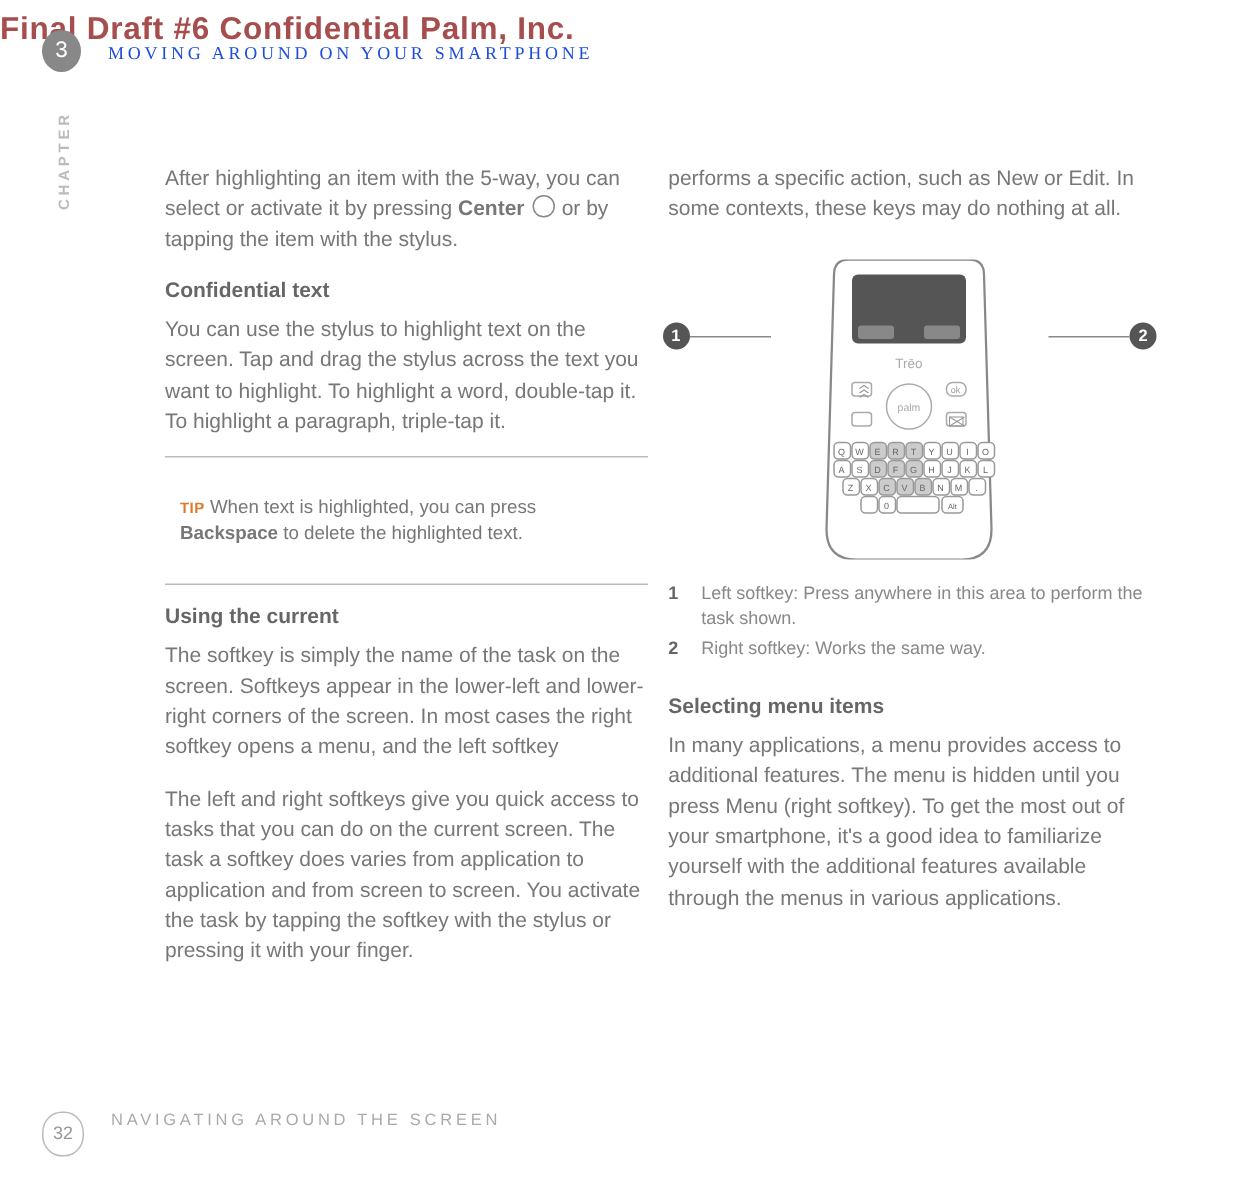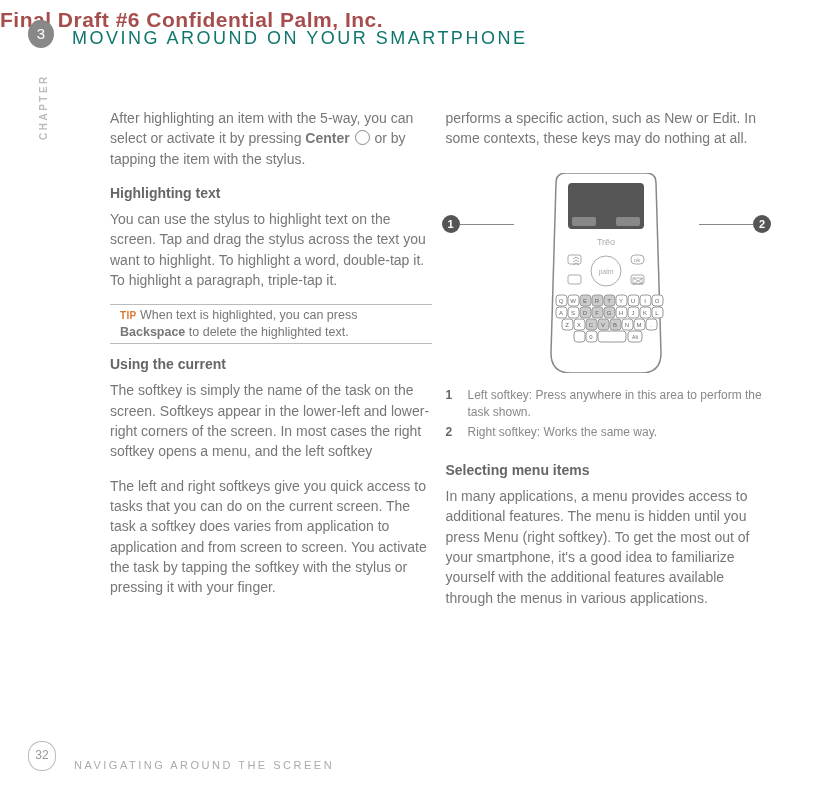--- a/index.html
+++ b/index.html
@@ -34,23 +34,24 @@
     color: #fff;
     font-size: 15px;
     text-align: center;
     line-height: 28px;
     border-radius: 13px 13px 13px 13px / 14px 14px 14px 14px;
   }
   .header-title {
     position: absolute;
     top: 28px;
     left: 72px;
-    font-size: 18px;
+    font-size: 12px;
     letter-spacing: 2.5px;
-    color: #0f766e;
+    color: #1d4ed8;
+    font-family: Liberation Serif, serif;
   }
   .chapter-label {
     position: absolute;
     top: 140px;
     left: 38px;
     font-size: 10px;
     letter-spacing: 2.5px;
     color: #bbb;
     transform: rotate(-90deg);
     transform-origin: left top;
@@ -83,21 +84,21 @@
     width: 13px;
     height: 13px;
     border: 1.5px solid #888;
     border-radius: 50%;
     vertical-align: -2px;
     margin: 0 1px;
   }
   .tip-box {
     border-top: 1px solid #bbb;
     border-bottom: 1px solid #bbb;
-    padding: 2px 10px;
+    padding: 25px 10px;
     margin: 10px 0 8px 0;
     font-size: 12.5px;
     line-height: 1.35;
     color: #777;
   }
   .tip-label {
     color: #d97a2e;
     font-weight: 700;
     font-size: 10px;
     letter-spacing: 0.3px;
@@ -133,21 +134,21 @@
   .fig-list { font-size: 12px; color: #888; margin: 0 0 18px 0; }
   .fig-list .row { display: flex; gap: 10px; margin-bottom: 3px; }
   .fig-list .num { font-weight: 700; color: #666; width: 12px; flex: none; }
   .footer {
     position: absolute;
     bottom: 26px;
     left: 28px;
     right: 58px;
     border-top: 0;
     display: flex;
-    align-items: flex-end;
+    align-items: flex-start;
   }
   .page-badge {
     width: 26px;
     height: 28px;
     background: #fff;
     border: 1px solid #bbb;
     color: #999;
     font-size: 12px;
     text-align: center;
     line-height: 26px;
@@ -169,21 +170,21 @@
 <div class="header-title">MOVING AROUND ON YOUR SMARTPHONE</div>
 <div class="chapter-label">CHAPTER</div>
 
 <div class="content">
   <div class="col">
     <p>
       <span>After highlighting an item with the 5-way, you can select or activate it by pressing </span><strong>Center</strong>
       <span class="center-glyph"></span><span> or by tapping the item with the stylus.</span>
     </p>
 
-    <h3>Highlighting text</h3>
+    <h3>Confidential text</h3>
     <p>You can use the stylus to highlight text on the screen. Tap and drag the stylus across the text you want to highlight. To highlight a word, double-tap it. To highlight a paragraph, triple-tap it.</p>
 
     <div class="tip-box">
       <span class="tip-label">TIP</span><span> When text is highlighted, you can press </span><strong>Backspace</strong><span> to delete the highlighted text.</span>
     </div>
 
     <h3>Using the current</h3>
     <p>The softkey is simply the name of the task on the screen. Softkeys appear in the lower-left and lower-right corners of the screen. In most cases the right softkey opens a menu, and the left softkey</p>
     <p>The left and right softkeys give you quick access to tasks that you can do on the current screen. The task a softkey does varies from application to application and from screen to screen. You activate the task by tapping the softkey with the stylus or pressing it with your finger.</p>
   </div>

